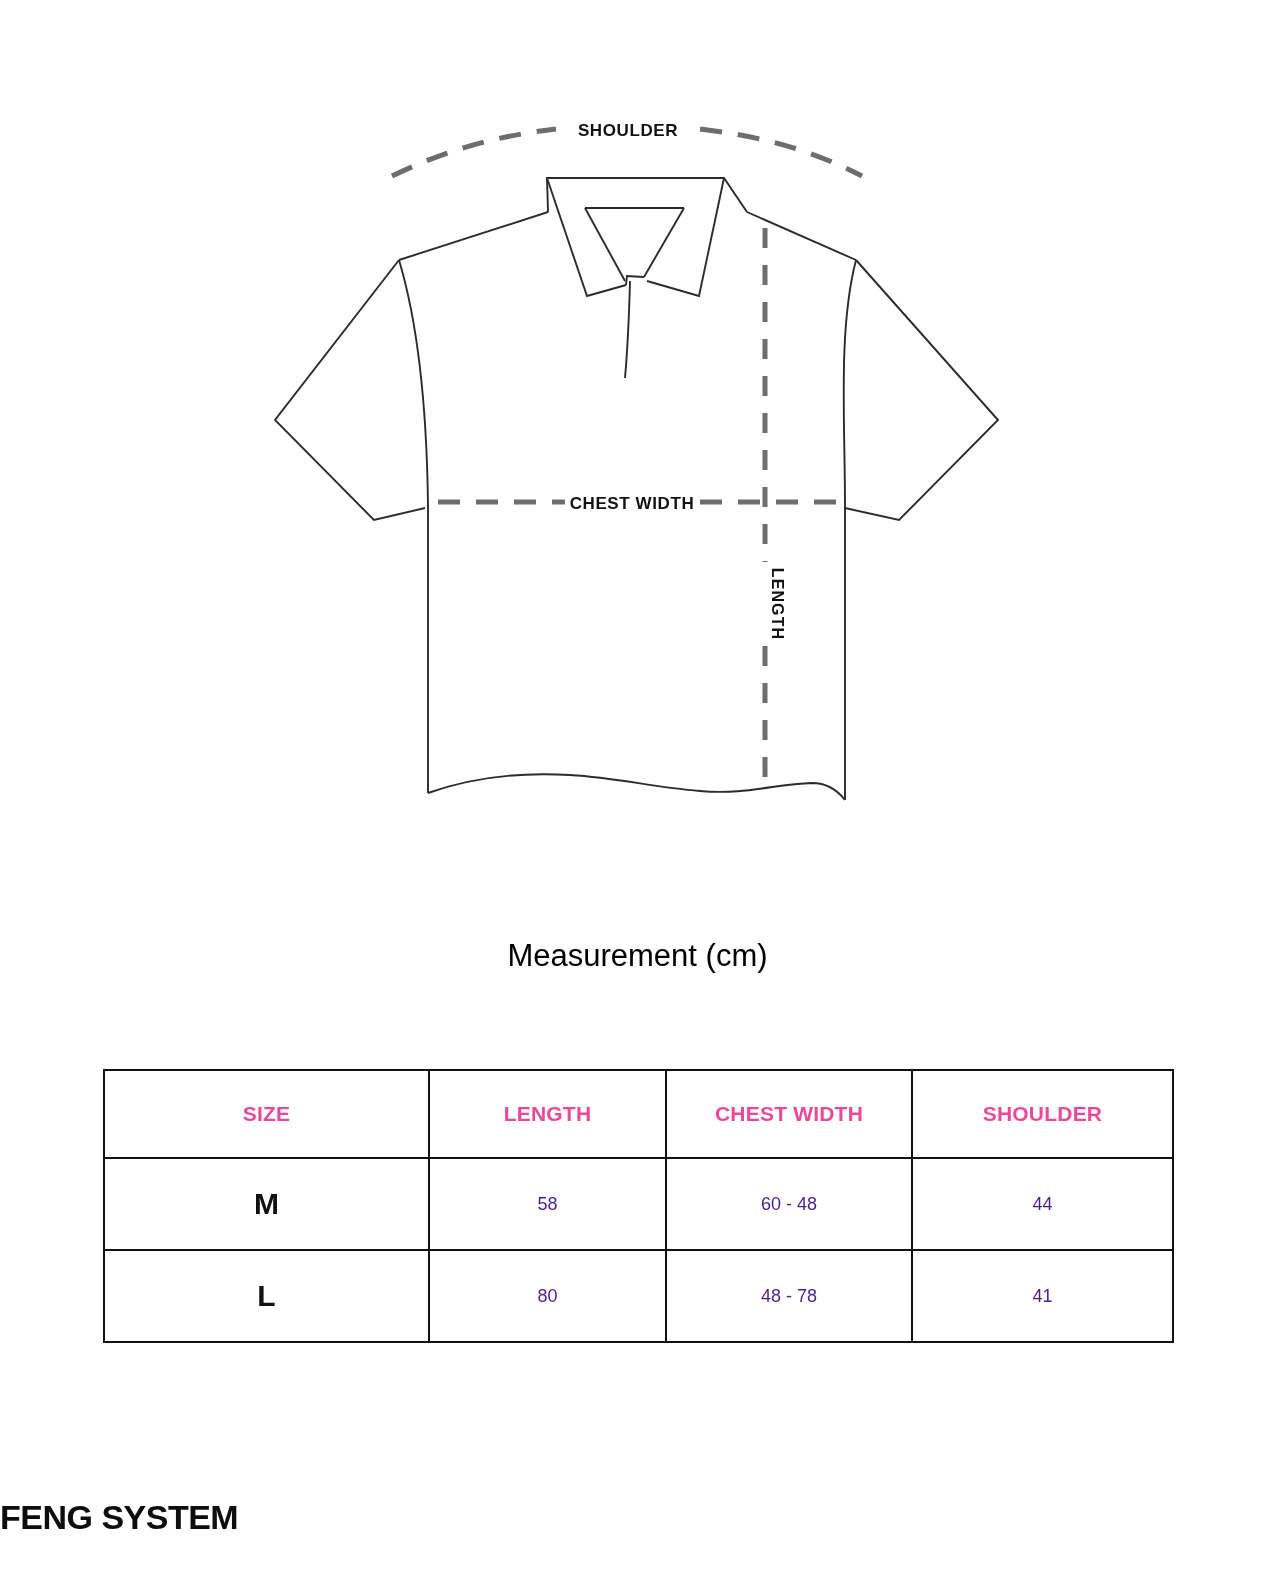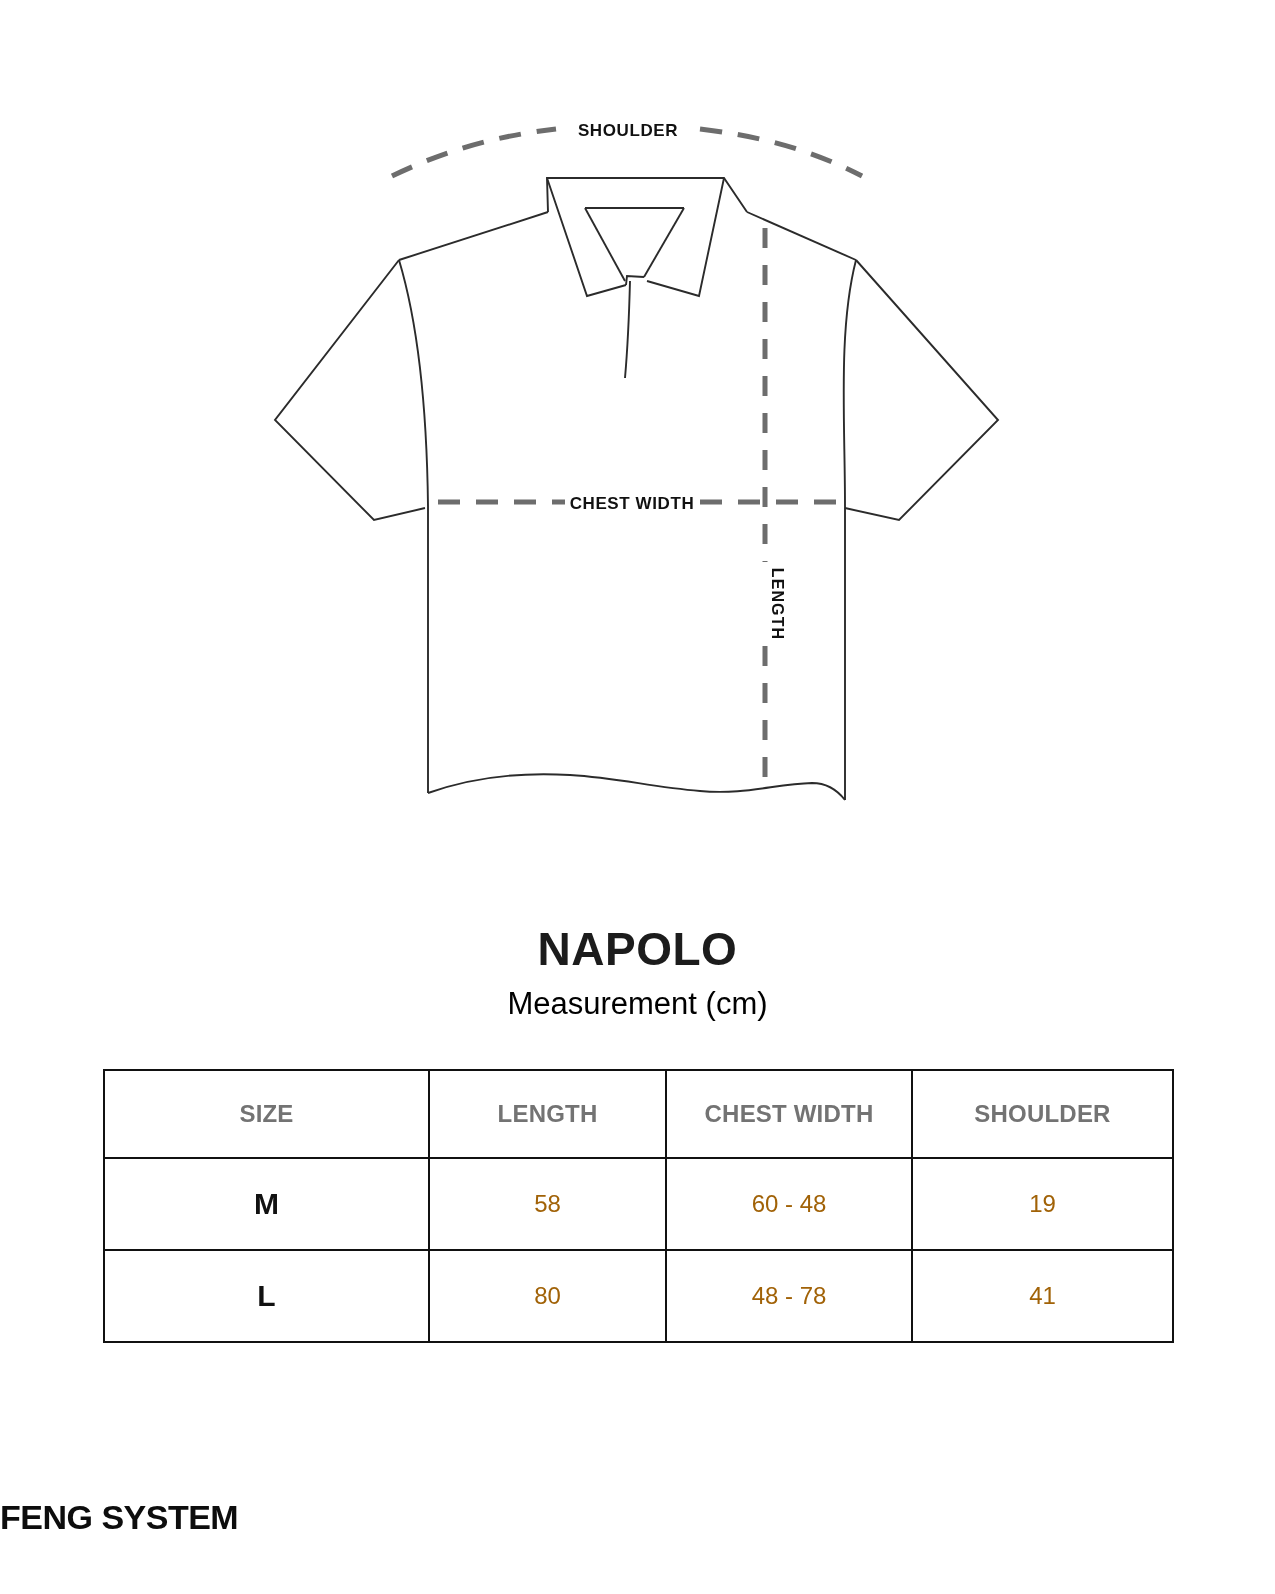--- a/index.html
+++ b/index.html
@@ -116,30 +116,30 @@
   table.size-table th {
     border: 2.4px solid #111111;
     text-align: center;
     vertical-align: middle;
     padding: 0;
   }
   table.size-table th {
     height: 86px;
     font-family: "Liberation Sans", sans-serif;
     font-weight: bold;
-    font-size: 24px;
+    font-size: 21px;
     letter-spacing: 0.2px;
-    color: #737373;
+    color: #ec4899;
   }
   table.size-table td {
     height: 90px;
     font-family: "Liberation Sans", sans-serif;
     font-weight: normal;
-    font-size: 24px;
-    color: #a16207;
+    font-size: 18px;
+    color: #4c1d95;
   }
   table.size-table td.size-cell {
     font-weight: bold;
     font-size: 30px;
     color: #111111;
   }
   col.c-size    { width: 325px; }
   col.c-length  { width: 237px; }
   col.c-chest   { width: 246px; }
   col.c-shoulder{ width: 261px; }
@@ -220,21 +220,20 @@
       <path class="measure-dash dash-vert" d="M 765,228 L 765,562"></path>
 
       <path class="measure-dash dash-vert" d="M 765,646 L 765,790"></path>
 
       <text class="measure-label-vert" transform="translate(772,604) rotate(90)" text-anchor="middle">LENGTH</text>
 
     </svg>
   </div>
 
   <div class="titles">
-    <h1 class="product-title">NAPOLO</h1>
     <p class="measurement-sub">Measurement (cm)</p>
   </div>
 
   <div class="table-wrap">
     <table class="size-table">
       <colgroup>
         <col class="c-size">
         <col class="c-length">
         <col class="c-chest">
         <col class="c-shoulder">
@@ -245,21 +244,21 @@
           <th>LENGTH</th>
           <th>CHEST WIDTH</th>
           <th>SHOULDER</th>
         </tr>
       </thead>
       <tbody>
         <tr>
           <td class="size-cell">M</td>
           <td>58</td>
           <td>60 - 48</td>
-          <td>19</td>
+          <td>44</td>
         </tr>
         <tr>
           <td class="size-cell">L</td>
           <td>80</td>
           <td>48 - 78</td>
           <td>41</td>
         </tr>
       </tbody>
     </table>
   </div>

